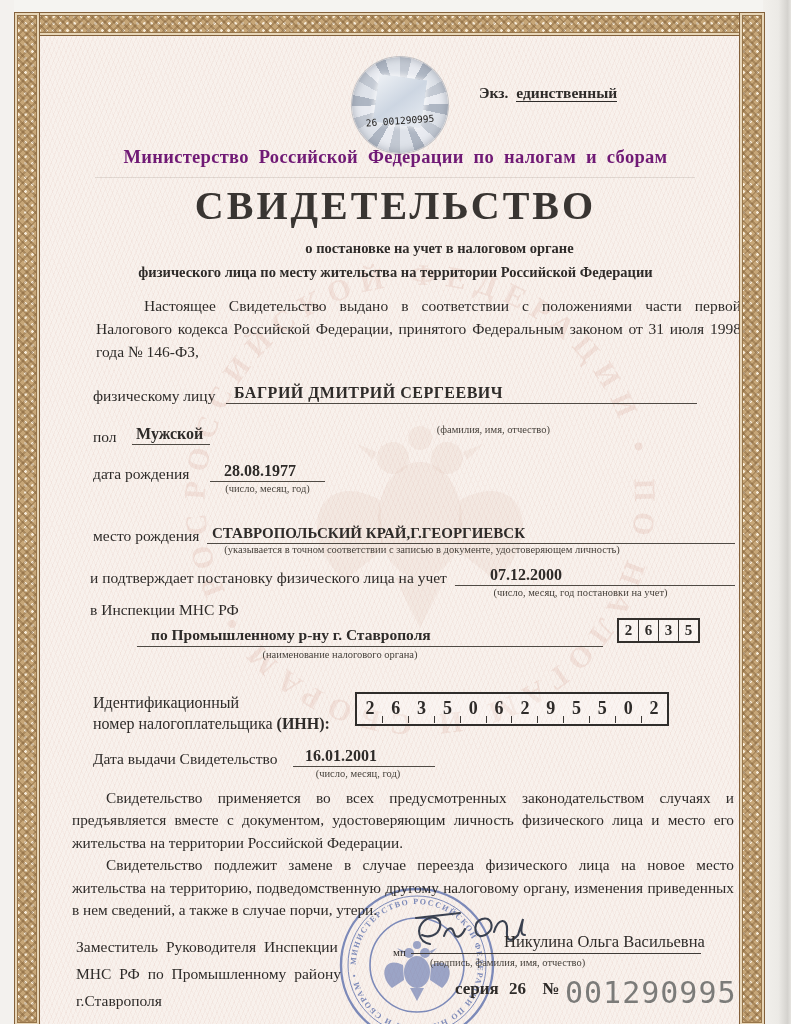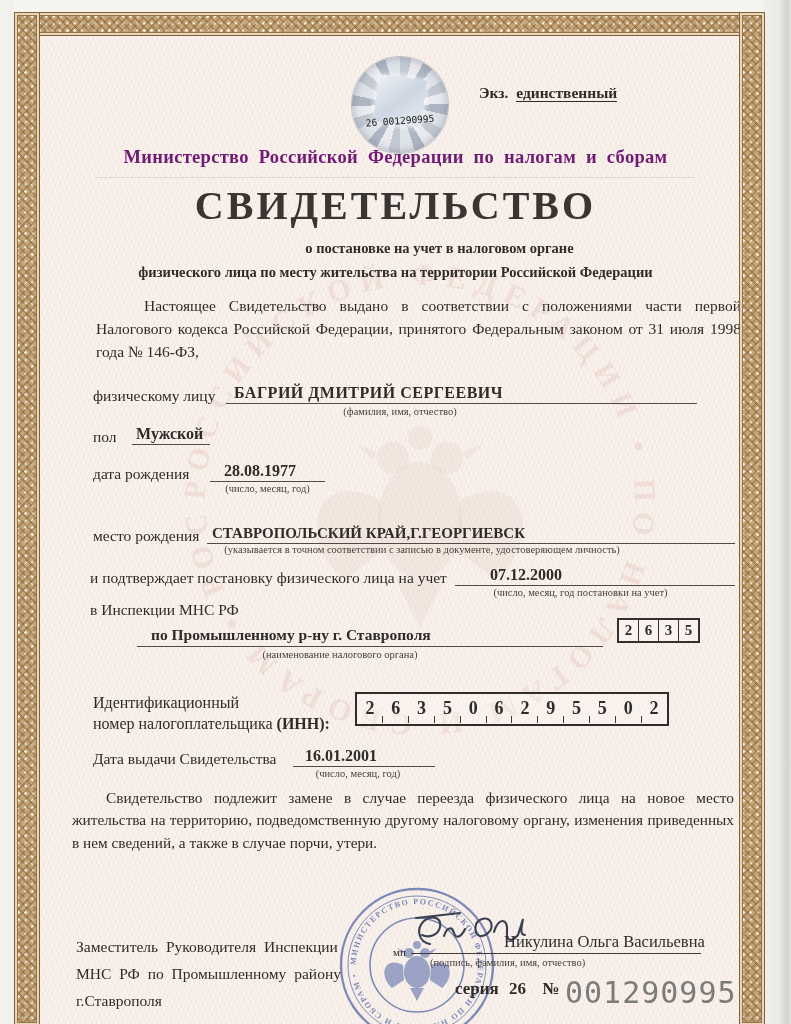--- a/index.html
+++ b/index.html
@@ -116,21 +116,21 @@
 
   <div class="abs txt center" style="left:40px;top:240px;width:711px;font-size:14.5px;font-weight:bold;padding-left:44px;">о постановке на учет в налоговом органе</div>
   <div class="abs txt center" style="left:40px;top:264px;width:711px;font-size:14.5px;font-weight:bold;">физического лица по месту жительства на территории Российской Федерации</div>
 
   <div class="abs txt just" style="left:73px;top:294px;width:645px;font-size:15.5px;line-height:23px;text-indent:48px;margin-left:23px;">Настоящее Свидетельство выдано в соответствии с положениями части первой Налогового кодекса Российской Федерации, принятого Федеральным законом от 31 июля 1998 года № 146-ФЗ,</div>
 
   <div class="abs txt lbl" style="left:93px;top:387px;">физическому лицу</div>
   <div class="abs txt uline" style="left:226px;top:384px;width:471px;height:19px;">
     <span class="val" style="font-size:16px;letter-spacing:0.5px;padding-left:8px;">БАГРИЙ ДМИТРИЙ СЕРГЕЕВИЧ</span>
   </div>
-  <div class="abs txt cap" style="left:250px;top:406px;width:300px;">(фамилия, имя, отчество)</div>
+  <div class="abs txt cap" style="left:250px;top:424px;width:300px;text-align:right;">(фамилия, имя, отчество)</div>
 
   <div class="abs txt lbl" style="left:93px;top:428px;">пол</div>
   <div class="abs txt uline" style="left:132px;top:425px;width:78px;height:19px;">
     <span class="val" style="font-size:16px;padding-left:4px;">Мужской</span>
   </div>
 
   <div class="abs txt lbl" style="left:93px;top:465px;">дата рождения</div>
   <div class="abs txt uline" style="left:210px;top:462px;width:115px;height:19px;">
     <span class="val" style="font-size:16px;padding-left:14px;">28.08.1977</span>
   </div>
@@ -173,27 +173,28 @@
     <div class="inn-cell">0</div>
     <div class="inn-cell">6</div>
     <div class="inn-cell">2</div>
     <div class="inn-cell">9</div>
     <div class="inn-cell">5</div>
     <div class="inn-cell">5</div>
     <div class="inn-cell">0</div>
     <div class="inn-cell">2</div>
   </div>
 
-  <div class="abs txt lbl" style="left:93px;top:750px;">Дата выдачи Свидетельства</div>
+  <div class="abs txt lbl" style="left:93px;top:750px;">Дата выдачи Свидетельство</div>
   <div class="abs txt uline" style="left:293px;top:747px;width:142px;height:19px;">
     <span class="val" style="font-size:16px;padding-left:12px;">16.01.2001</span>
   </div>
   <div class="abs txt cap" style="left:293px;top:768px;width:130px;">(число, месяц, год)</div>
 
   <div class="abs txt just" style="left:72px;top:787px;width:662px;font-size:15.3px;line-height:22.4px;">
+    <p class="body-par">Свидетельство применяется во всех предусмотренных законодательством случаях и предъявляется вместе с документом, удостоверяющим личность физического лица и место его жительства на территории Российской Федерации.</p>
     <p class="body-par">Свидетельство подлежит замене в случае переезда физического лица на новое место жительства на территорию, подведомственную другому налоговому органу, изменения приведенных в нем сведений, а также в случае порчи, утери.</p>
   </div>
 
   <svg class="abs" style="left:332px;top:880px;z-index:1;opacity:.8;" width="170" height="170" viewBox="0 0 170 170">
     <defs>
         <path id="stampring" d="M24,85 a61,61 0 1 1 122,0 a61,61 0 1 1 -122,0"></path>
       </defs>
     <circle cx="85" cy="85" r="76" fill="none" stroke="#5e71ad" stroke-width="2.4"></circle>
     <circle cx="85" cy="85" r="69" fill="none" stroke="#5e71ad" stroke-width="1"></circle>
     <circle cx="85" cy="85" r="47" fill="none" stroke="#5e71ad" stroke-width="1.6"></circle>

